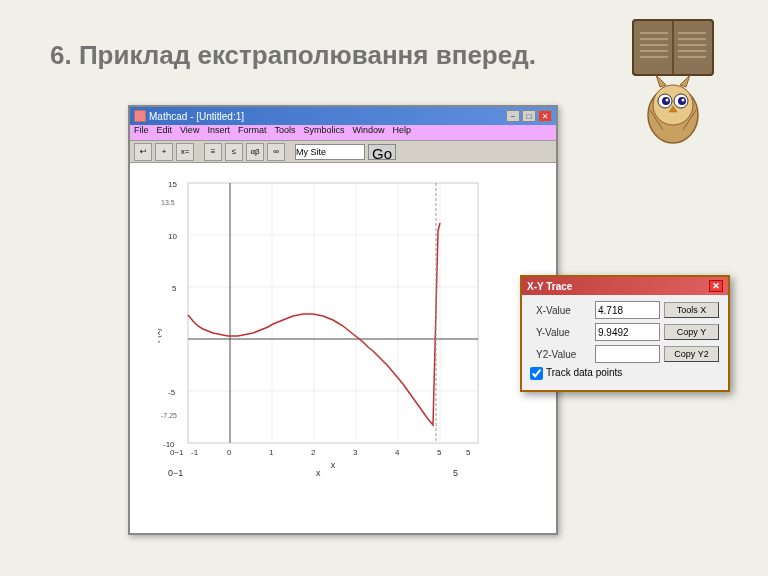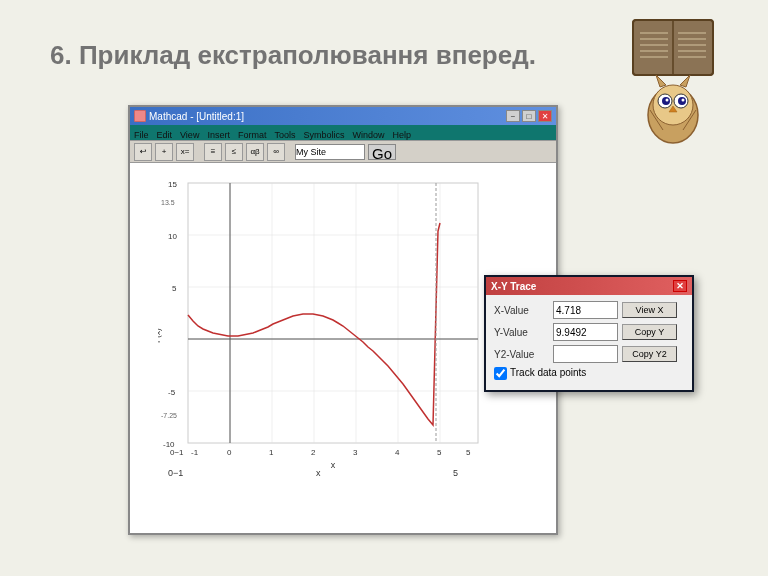--- a/index.html
+++ b/index.html
@@ -52,24 +52,24 @@
       font-size: 8px;
       display: flex; align-items: center; justify-content: center;
       background: #d0d0d0;
       border: 1px solid #888;
       color: #333;
       cursor: pointer;
     }
     .win-btn.close { background: #e04040; color: white; }
 
     .window-menubar {
-      background: #0f766e;
+      background: #f0abfc;
       height: 16px;
       display: flex;
-      align-items: flex-end;
+      align-items: flex-start;
       padding: 0 4px;
       font-size: 9px;
       gap: 8px;
       border-bottom: 1px solid #999;
     }
     .menu-item { cursor: pointer; color: #111; }
 
     .window-toolbar {
       background: #d4d0c8;
       height: 22px;
@@ -130,24 +130,24 @@
 
     .graph-svg {
       width: 100%;
       height: 100%;
     }
 
     
     .xy-trace-dialog {
       position: absolute;
       top: 275px;
-      left: 484px;
+      left: 520px;
       width: 210px;
       background: #f0f0f0;
-      border: 2px solid #0f172a;
+      border: 2px solid #a16207;
       box-shadow: 3px 3px 8px rgba(0,0,0,0.4);
     }
 
     .dialog-titlebar {
       background: linear-gradient(to right, #c04040, #e06060);
       height: 18px;
       display: flex;
       align-items: center;
       padding: 0 5px;
       color: white;
@@ -168,20 +168,21 @@
     .dialog-body {
       padding: 6px 8px;
       font-size: 10px;
     }
 
     .dialog-row {
       display: flex;
       align-items: center;
       margin-bottom: 4px;
       gap: 4px;
+      margin-left: 6px;
     }
 
     .dialog-label {
       width: 55px;
       color: #333;
       font-size: 10px;
     }
 
     .dialog-input {
       width: 65px;
@@ -447,21 +448,21 @@
 <div class="xy-trace-dialog">
   <div class="dialog-titlebar">
     <span>X-Y Trace</span>
     <div class="dialog-close-btn">✕</div>
   </div>
   <div class="dialog-body">
 
     <div class="dialog-row">
       <span class="dialog-label">X-Value</span>
       <input class="dialog-input" type="text" value="4.718" style="">
-      <button class="dialog-copy-btn">View X</button>
+      <button class="dialog-copy-btn">Tools X</button>
     </div>
 
     <div class="dialog-row">
       <span class="dialog-label">Y-Value</span>
       <input class="dialog-input" type="text" value="9.9492" style="">
       <button class="dialog-copy-btn">Copy Y</button>
     </div>
 
     <div class="dialog-row">
       <span class="dialog-label">Y2-Value</span>

